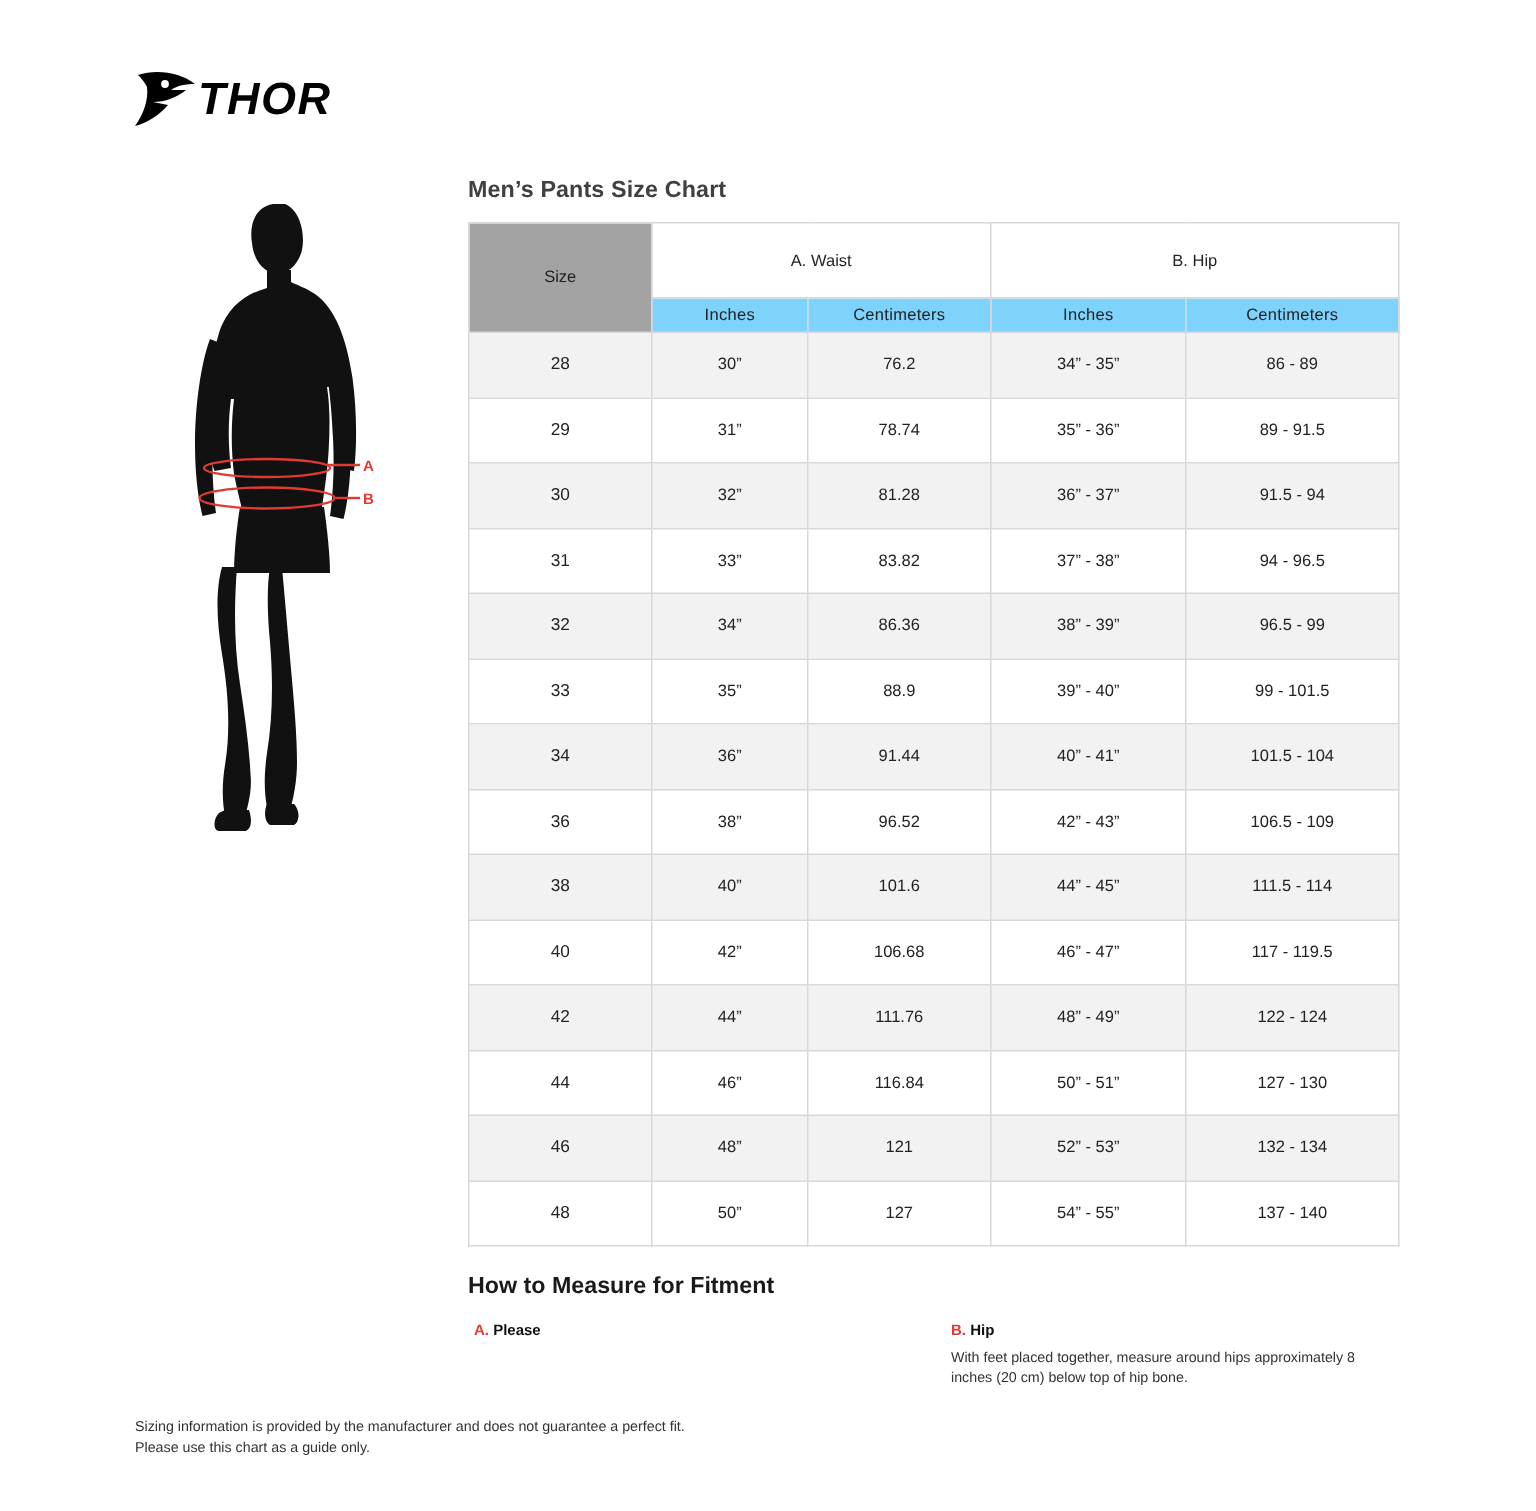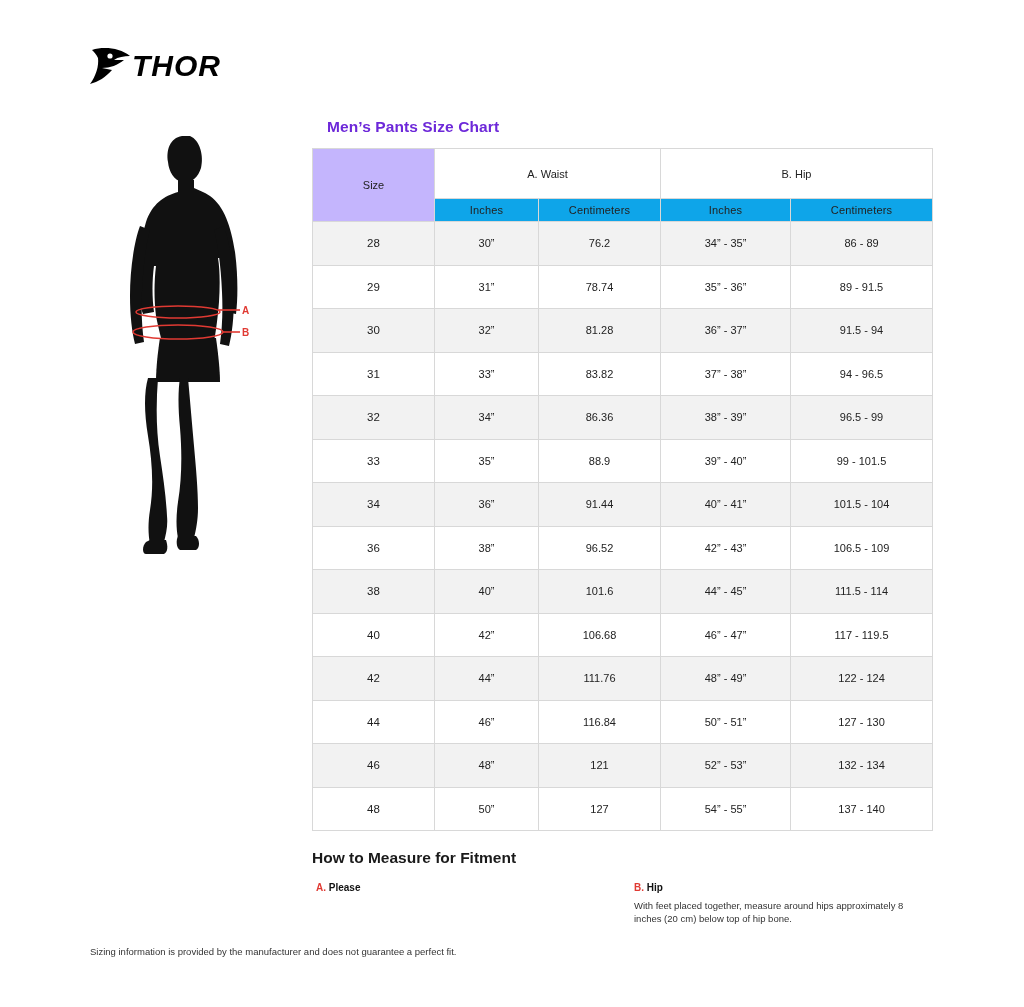--- a/index.html
+++ b/index.html
@@ -32,25 +32,25 @@
     position: absolute;
     left: 110px;
     top: 130px;
     width: 180px;
     height: 430px;
   }
 
   
   .chart-title {
     position: absolute;
-    left: 327px;
+    left: 312px;
     top: 118px;
     font-size: 15.5px;
     font-weight: bold;
-    color: #6d28d9;
+    color: #404040;
     letter-spacing: .1px;
   }
 
   
   .table-wrap {
     position: absolute;
     left: 312px;
     top: 148px;
     width: 620px;
   }
@@ -73,26 +73,26 @@
     font-weight: bold;
     color: #111;
     background: #ffffff;
     vertical-align: middle;
   }
   .size-head {
     height: 73px;
     font-size: 11.5px;
     font-weight: bold;
     color: #111;
-    background: #c4b5fd;
+    background: #a3a3a3;
     vertical-align: middle;
   }
   .sub-head {
     height: 23px;
-    background: #0ea5e9;
+    background: #7dd3fc;
     color: #ffffff;
     font-size: 9.5px;
     font-weight: bold;
     border: 1px solid #000;
     letter-spacing: .2px;
   }
   tbody tr { height: 43.5px; }
   tbody tr.alt td { background: #f2f2f2; }
   tbody td.size-cell { font-weight: normal; font-size: 11.5px; }
   tbody td { font-size: 11px; color: #222; }
@@ -323,15 +323,16 @@
   <div class="measure-col col-hip">
     <div class="mtitle">
       <span class="ltr">B.</span>
       <span>Hip</span>
     </div>
     <div>With feet placed together, measure around hips approximately 8 inches (20 cm) below top of hip bone.</div>
   </div>
 
   <div class="footnote">
     <div>Sizing information is provided by the manufacturer and does not guarantee a perfect fit.</div>
+    <div>Please use this chart as a guide only.</div>
   </div>
 
 </div>
 
 </body></html>

